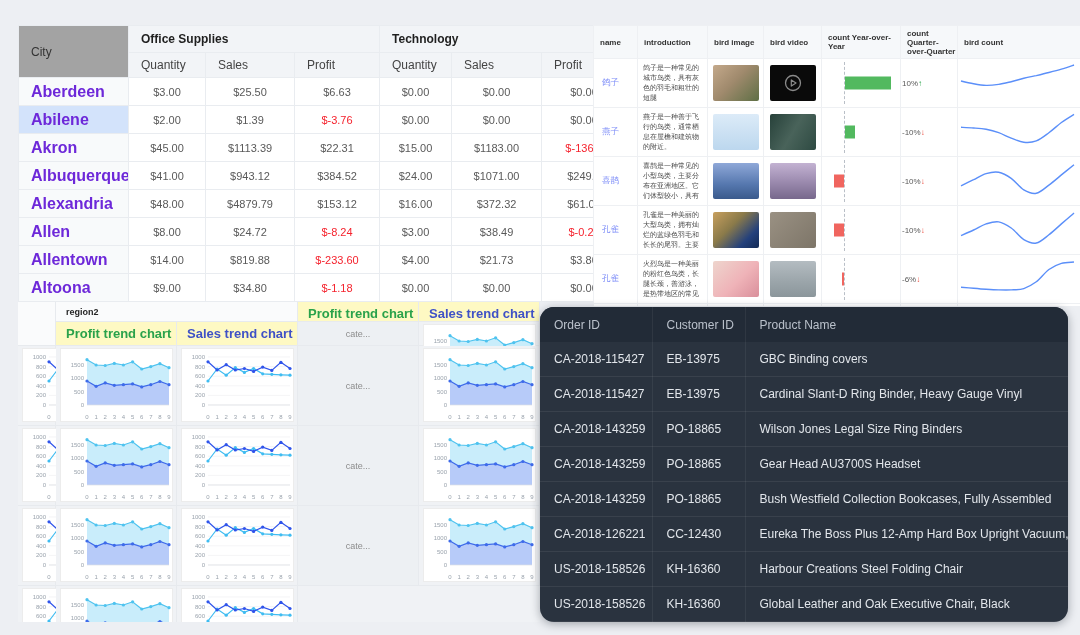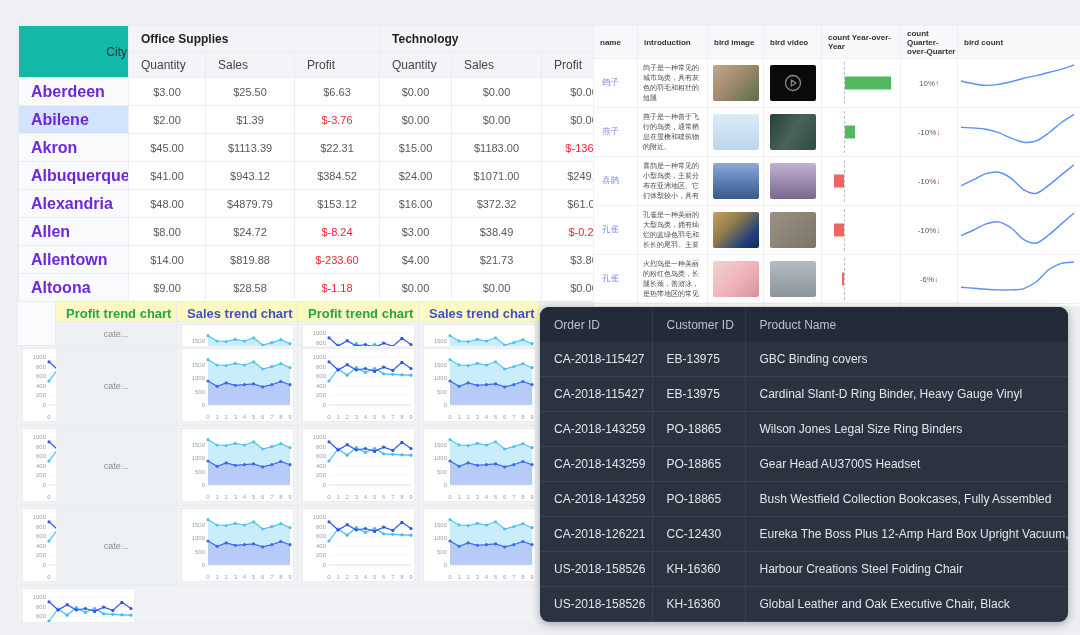--- a/index.html
+++ b/index.html
@@ -3,21 +3,21 @@
 <meta charset="utf-8">
 <style>
   html,body{margin:0;padding:0;}
   body{width:1080px;height:635px;background:#edeff3;font-family:"Liberation Sans",sans-serif;position:relative;overflow:hidden;-webkit-font-smoothing:antialiased;}
   .panel{position:absolute;overflow:hidden;box-sizing:border-box;}
 
   
   #pivot{left:18px;top:25px;width:575px;height:277px;background:#fff;}
   #pivot table{border-collapse:collapse;table-layout:fixed;width:608px;}
   #pivot th,#pivot td{border:1px solid #e9ecf0;box-sizing:border-box;font-weight:normal;white-space:nowrap;overflow:hidden;}
-  #pivot th.corner{background:#14b8a6;text-align:right;padding-left:12px;font-size:12px;color:#333;height:52px;}
+  #pivot th.corner{background:#a3a3a3;text-align:left;padding-left:12px;font-size:12px;color:#333;height:52px;}
   #pivot th.grp{background:#f2f4f7;text-align:left;padding-left:12px;font-size:12px;font-weight:bold;color:#1f1f1f;height:27px;}
   #pivot th.sub{background:#f2f4f7;text-align:left;padding-left:12px;font-size:12px;color:#434343;height:25px;}
   #pivot td.city{background:#f8fafb;font-size:16px;font-weight:bold;color:#6d28d9;padding-left:12px;height:28px;}
   #pivot td.city.sel{background:#d3e3fb;}
   #pivot td.val{text-align:center;font-size:11px;color:#595959;height:28px;}
   #pivot td.val.neg{color:#f5222d;}
 
   
   #birds{left:593px;top:25px;width:487px;height:281px;background:#fff;}
   #birds table{border-collapse:collapse;table-layout:fixed;width:487px;}
@@ -36,40 +36,40 @@
   .vid-play{background:#0a0a0a;}
   .vid-forest{background:linear-gradient(120deg,#27413a 0%,#49635a 50%,#2e4a42 100%);}
   .vid-branches{background:linear-gradient(180deg,#c3b2d2 0%,#9d8cb0 50%,#77688c 100%);}
   .vid-ground{background:linear-gradient(135deg,#9a9183 0%,#7d7568 100%);}
   .vid-flamingo-water{background:linear-gradient(180deg,#b4bcc1 0%,#9aa4a9 60%,#8b969b 100%);}
   td.yoy{position:relative;}
   .zline{position:absolute;left:22px;top:3px;bottom:3px;border-left:1px dashed #b9bfc7;}
   .bar{position:absolute;top:50%;transform:translateY(-50%);height:13px;}
   .bar.pos{background:#52b95f;}
   .bar.neg{background:#f0655f;}
-  td.qoq{text-align:center;font-size:8px;color:#595959;}
+  td.qoq{font-size:8px;color:#595959;}
   td.qoq .arrow.up{color:#34a853;}
   td.qoq .arrow.down{color:#ea4335;}
   td.bcount{padding:0;}
 
   
   #charts{left:18px;top:302px;width:522px;height:320px;background:#f0f2f5;}
   .cg{display:grid;grid-template-columns:38px 121px 121px 121px 121px;grid-auto-rows:80px;grid-template-rows:20px 24px;}
   .cg > div{box-sizing:border-box;border-right:1px solid #e7eaee;border-bottom:1px solid #e7eaee;}
   .cg-corner{grid-row:1/3;grid-column:1;background:#fafbfc;}
   .cg-region{grid-column:span 2;background:#fafbfc;font-size:9px;font-weight:bold;color:#262626;line-height:20px;padding-left:10px;}
   .cg-title{background:#fef9c3;font-size:13px;font-weight:bold;line-height:24px;padding-left:10px;}
   .cg-title.profit{color:#2aa24b;}
   .cg-title.sales{color:#3f51c6;}
   .cg-rowlabel{background:#edf0f3;display:flex;align-items:center;justify-content:center;font-size:9px;color:#8c8c8c;}
   .cg-chartcell{background:#f0f2f5;padding:2px 4px;}
   .cg-card{width:113px;height:74px;background:#fff;border:1px solid #ececec;box-sizing:border-box;}
 
   
-  #orders{left:540px;top:307px;width:528px;height:315px;background:#2a333f;border-radius:9px;box-shadow:0 2px 10px rgba(15,22,35,.35);z-index:5;}
+  #orders{left:540px;top:307px;width:528px;height:315px;background:#2a333f;border-radius:14px;box-shadow:0 2px 10px rgba(15,22,35,.35);z-index:5;}
   #orders table{border-collapse:collapse;table-layout:fixed;width:528px;}
   #orders th{background:#222b37;color:#bac1cb;font-size:12px;font-weight:normal;text-align:left;padding-left:14px;height:33px;}
   #orders td{color:#e2e6eb;font-size:12px;text-align:left;padding-left:14px;height:32px;border-bottom:1px solid rgba(255,255,255,.07);white-space:nowrap;overflow:hidden;}
   #orders th:nth-child(-n+2),#orders td:nth-child(-n+2){border-right:1px solid rgba(255,255,255,.06);}
 </style>
 </head>
 <body>
 
 <div id="app">
 
@@ -159,21 +159,21 @@
             <td class="val">$14.00</td>
             <td class="val">$819.88</td>
             <td class="val neg">$-233.60</td>
             <td class="val">$4.00</td>
             <td class="val">$21.73</td>
             <td class="val">$3.80</td>
           </tr>
           <tr>
             <td class="city">Altoona</td>
             <td class="val">$9.00</td>
-            <td class="val">$28.58</td>
+            <td class="val">$34.80</td>
             <td class="val neg">$-1.18</td>
             <td class="val">$0.00</td>
             <td class="val">$0.00</td>
             <td class="val">$0.00</td>
           </tr>
         </tbody>
     </table>
   </section>
 
   <section id="birds" class="panel">
@@ -315,20 +315,21 @@
                 <path d="M3.0,34.9C5.1,33.3 11.4,29.5 15.6,25.4C19.7,21.3 23.9,13.3 28.1,10.1C32.3,6.9 36.5,4.6 40.7,6.0C44.9,7.4 49.0,14.7 53.2,18.6C57.4,22.5 61.6,26.9 65.8,29.5C70.0,32.1 74.1,33.8 78.3,34.2C82.5,34.7 86.7,33.7 90.9,32.2C95.1,30.7 99.3,27.7 103.4,25.4C107.6,23.1 113.9,19.7 116.0,18.6" fill="none" stroke="#5b8ff9" stroke-width="1.4"></path>
               </svg></td>
           </tr>
         </tbody>
     </table>
   </section>
 
   <section id="charts" class="panel">
     <div class="cg">
       <div class="cg-corner"></div>
+      <div class="cg-region">region2</div>
       <div class="cg-title profit">Profit trend chart</div>
       <div class="cg-title sales">Sales trend chart</div>
       <div class="cg-title profit">Profit trend chart</div>
       <div class="cg-title sales">Sales trend chart</div>
     <div class="cg-rowlabel">cate...</div>
         <div class="cg-chartcell">
           <div class="cg-card"><svg width="111" height="72">
               <path d="M26.0,10.7L35.1,16.0L44.2,16.5L53.3,14.4L62.4,16.0L71.6,12.8L80.7,20.0L89.8,17.6L98.9,14.7L108.0,18.7L108.0,35.7L98.9,32.5L89.8,35.7L80.7,37.9L71.6,34.9L62.4,35.7L53.3,36.3L44.2,33.9L35.1,37.3L26.0,32.0Z" fill="#c9edfb"></path>
               <path d="M26.0,32.0L35.1,37.3L44.2,33.9L53.3,36.3L62.4,35.7L71.6,34.9L80.7,37.9L89.8,35.7L98.9,32.5L108.0,35.7L108,56L26,56Z" fill="#b7cbf9"></path>
               <line x1="26" y1="56" x2="108" y2="56" stroke="#dcdfe4" stroke-width="0.7"></line>

